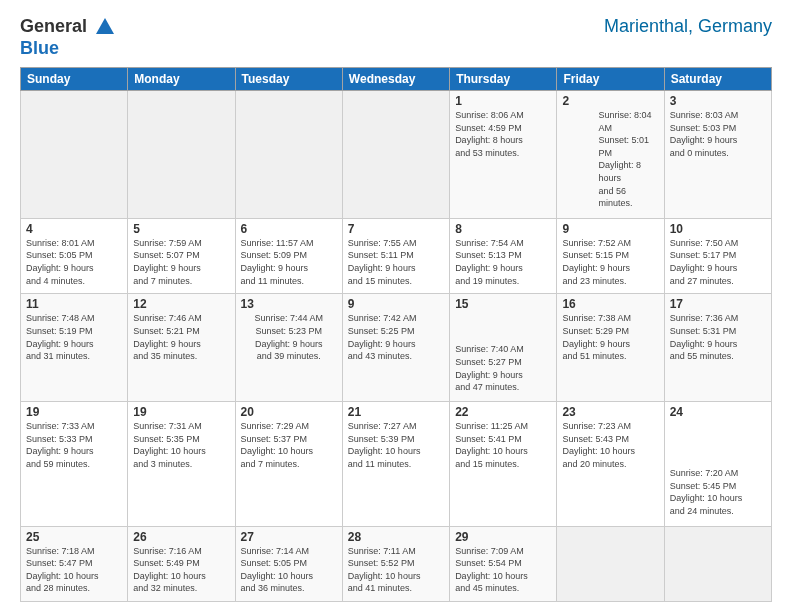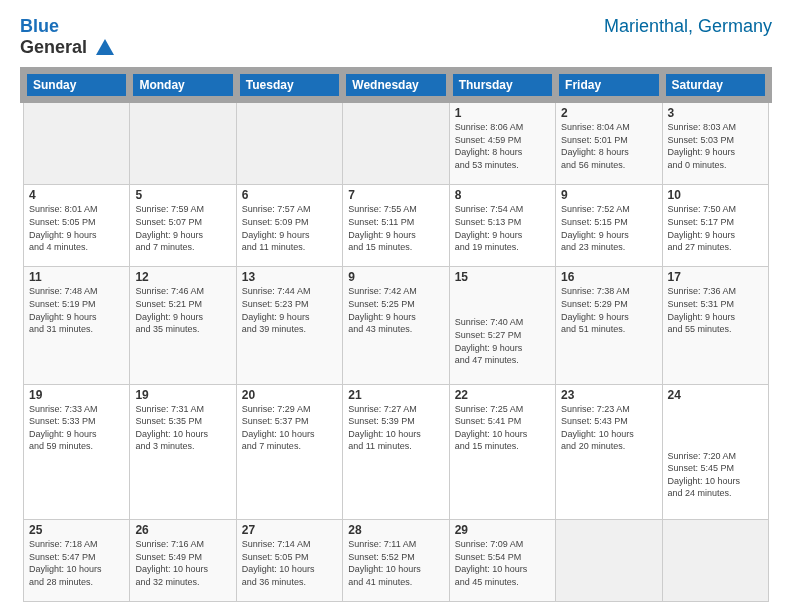--- a/index.html
+++ b/index.html
@@ -45,21 +45,21 @@
       border-collapse: collapse;
       flex: 1;
     }
     .calendar th {
       background-color: #1a6fba;
       color: #fff;
       font-size: 12px;
       font-weight: bold;
       padding: 4px 6px;
       text-align: left;
-      border: 7px solid #a3a3a3;
+      border: 1px solid #a3a3a3;
     }
     .calendar td {
       border: 1px solid #ccc;
       vertical-align: top;
       padding: 3px 5px;
       width: calc(100% / 7);
       font-size: 9.5px;
       color: #333;
       background: #fff;
     }
@@ -85,29 +85,29 @@
       background: #f0f0f0 !important;
     }
   </style>
 </head>
 <body>
 
 <div class="page">
   <div class="header">
     <div class="logo">
       <div>
-        <div style="font-size:18px;font-weight:bold;color:#1a6fba;line-height:1.15;">Blue</div>
         <div style="display:flex;align-items:center;">
           <div style="font-size:18px;font-weight:bold;color:#333;line-height:1.15;">
             <span style="color:#333;">General</span>
             <svg width="22" height="22" viewBox="0 0 22 22" style="vertical-align:middle;margin-left:2px;">
               <polygon points="11,2 20,18 2,18" fill="#1a6fba"></polygon>
             </svg>
           </div>
         </div>
+        <div style="font-size:18px;font-weight:bold;color:#1a6fba;line-height:1.15;">Blue</div>
       </div>
     </div>
     <div class="title-area">
       <div class="location">Marienthal, Germany</div>
     </div>
   </div>
 
   <table class="calendar">
     <thead>
       <tr id="header-row">
@@ -128,21 +128,21 @@
           <td class="empty-cell"></td>
           <td>
             <span class="day-num">1</span>
             <div class="day-detail" style="white-space: pre-line;">Sunrise: 8:06 AM
 Sunset: 4:59 PM
 Daylight: 8 hours
 and 53 minutes.</div>
           </td>
           <td>
             <span class="day-num">2</span>
-            <div class="day-detail" style="white-space: pre-line;">Sunrise: 8:04 AM
+            <div class="day-detail" style="white-space: pre-line; margin-left: 36px;">Sunrise: 8:04 AM
 Sunset: 5:01 PM
 Daylight: 8 hours
 and 56 minutes.</div>
           </td>
           <td>
             <span class="day-num">3</span>
             <div class="day-detail" style="white-space: pre-line;">Sunrise: 8:03 AM
 Sunset: 5:03 PM
 Daylight: 9 hours
 and 0 minutes.</div>
@@ -158,21 +158,21 @@
           </td>
           <td>
             <span class="day-num">5</span>
             <div class="day-detail" style="white-space: pre-line;">Sunrise: 7:59 AM
 Sunset: 5:07 PM
 Daylight: 9 hours
 and 7 minutes.</div>
           </td>
           <td>
             <span class="day-num">6</span>
-            <div class="day-detail" style="white-space: pre-line;">Sunrise: 7:57 AM
+            <div class="day-detail" style="white-space: pre-line;">Sunrise: 11:57 AM
 Sunset: 5:09 PM
 Daylight: 9 hours
 and 11 minutes.</div>
           </td>
           <td>
             <span class="day-num">7</span>
             <div class="day-detail" style="white-space: pre-line;">Sunrise: 7:55 AM
 Sunset: 5:11 PM
 Daylight: 9 hours
 and 15 minutes.</div>
@@ -209,21 +209,21 @@
           </td>
           <td>
             <span class="day-num">12</span>
             <div class="day-detail" style="white-space: pre-line;">Sunrise: 7:46 AM
 Sunset: 5:21 PM
 Daylight: 9 hours
 and 35 minutes.</div>
           </td>
           <td>
             <span class="day-num">13</span>
-            <div class="day-detail" style="white-space: pre-line;">Sunrise: 7:44 AM
+            <div class="day-detail" style="white-space: pre-line; text-align: center;">Sunrise: 7:44 AM
 Sunset: 5:23 PM
 Daylight: 9 hours
 and 39 minutes.</div>
           </td>
           <td>
             <span class="day-num">9</span>
             <div class="day-detail" style="white-space: pre-line;">Sunrise: 7:42 AM
 Sunset: 5:25 PM
 Daylight: 9 hours
 and 43 minutes.</div>
@@ -274,21 +274,21 @@
           </td>
           <td>
             <span class="day-num">21</span>
             <div class="day-detail" style="white-space: pre-line;">Sunrise: 7:27 AM
 Sunset: 5:39 PM
 Daylight: 10 hours
 and 11 minutes.</div>
           </td>
           <td>
             <span class="day-num">22</span>
-            <div class="day-detail" style="white-space: pre-line;">Sunrise: 7:25 AM
+            <div class="day-detail" style="white-space: pre-line;">Sunrise: 11:25 AM
 Sunset: 5:41 PM
 Daylight: 10 hours
 and 15 minutes.</div>
           </td>
           <td>
             <span class="day-num">23</span>
             <div class="day-detail" style="white-space: pre-line;">Sunrise: 7:23 AM
 Sunset: 5:43 PM
 Daylight: 10 hours
 and 20 minutes.</div>

